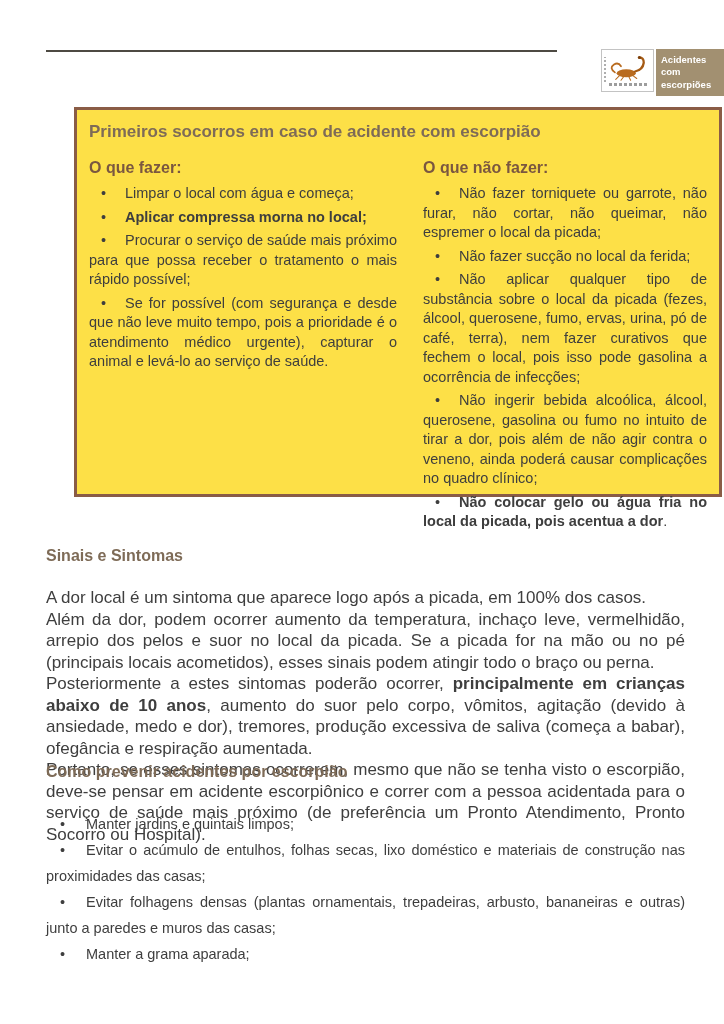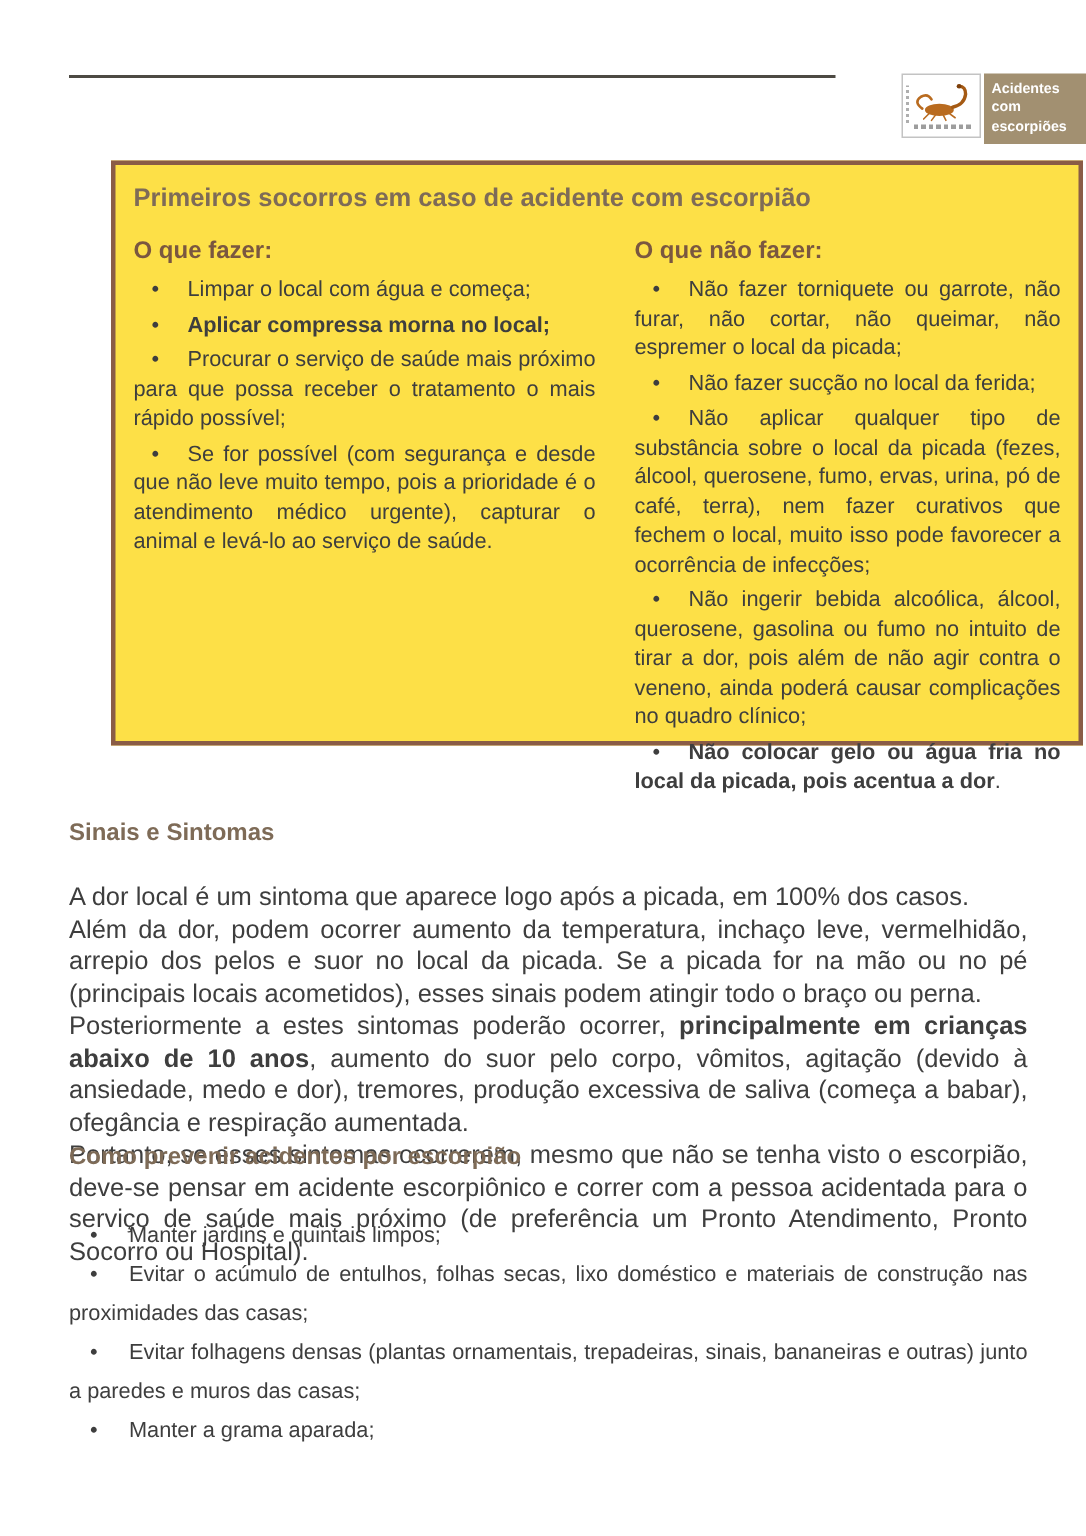--- a/index.html
+++ b/index.html
@@ -84,37 +84,37 @@
         <p class="li"><span class="blt">•</span><span><span>Procurar o serviço de saúde mais próximo para que possa receber o tratamento o mais rápido possível;</span></span></p>
         <p class="li"><span class="blt">•</span><span><span>Se for possível (com segurança e desde que não leve muito tempo, pois a prioridade é o atendimento médico urgente), capturar o animal e levá-lo ao serviço de saúde.</span></span></p>
       </div>
 
       <div class="col-gap"></div>
 
       <div class="col-dont">
         <p class="col-heading">O que não fazer:</p>
         <p class="li"><span class="blt">•</span><span><span>Não fazer torniquete ou garrote, não furar, não cortar, não queimar, não espremer o local da picada;</span></span></p>
         <p class="li"><span class="blt">•</span><span><span>Não fazer sucção no local da ferida;</span></span></p>
-        <p class="li"><span class="blt">•</span><span><span>Não aplicar qualquer tipo de substância sobre o local da picada (fezes, álcool, querosene, fumo, ervas, urina, pó de café, terra), nem fazer curativos que fechem o local, muito isso pode favorecer a ocorrência de infecções;</span></span></p>
+        <p class="li"><span class="blt">•</span><span><span>Não aplicar qualquer tipo de substância sobre o local da picada (fezes, álcool, querosene, fumo, ervas, urina, pó de café, terra), nem fazer curativos que fechem o local, pois isso pode gasolina a ocorrência de infecções;</span></span></p>
         <p class="li"><span class="blt">•</span><span><span>Não ingerir bebida alcoólica, álcool, querosene, gasolina ou fumo no intuito de tirar a dor, pois além de não agir contra o veneno, ainda poderá causar complicações no quadro clínico;</span></span></p>
         <p class="li"><span class="blt">•</span><span><span style="font-weight: bold;">Não colocar gelo ou água fria no local da picada, pois acentua a dor</span><span>.</span></span></p>
       </div>
 
     </div>
   </div>
 
   <div class="section signs">
     <p class="section-heading">Sinais e Sintomas</p>
     <p class="para"><span>A dor local é um sintoma que aparece logo após a picada, em 100% dos casos.</span></p>
     <p class="para"><span>Além da dor, podem ocorrer aumento da temperatura, inchaço leve, vermelhidão, arrepio dos pelos e suor no local da picada. Se a picada for na mão ou no pé (principais locais acometidos), esses sinais podem atingir todo o braço ou perna.</span></p>
     <p class="para"><span>Posteriormente a estes sintomas poderão ocorrer, </span><span style="font-weight: bold;">principalmente em crianças abaixo de 10 anos</span><span>, aumento do suor pelo corpo, vômitos, agitação (devido à ansiedade, medo e dor), tremores, produção excessiva de saliva (começa a babar), ofegância e respiração aumentada.</span></p>
     <p class="para"><span>Portanto, se esses sintomas ocorrerem, mesmo que não se tenha visto o escorpião, deve-se pensar em acidente escorpiônico e correr com a pessoa acidentada para o serviço de saúde mais próximo (de preferência um Pronto Atendimento, Pronto Socorro ou Hospital).</span></p>
   </div>
 
   <div class="section prevention">
     <p class="section-heading">Como prevenir acidentes por escorpião</p>
     <p class="pli"><span class="blt">•</span><span><span>Manter jardins e quintais limpos;</span></span></p>
     <p class="pli"><span class="blt">•</span><span><span>Evitar o acúmulo de entulhos, folhas secas, lixo doméstico e materiais de construção nas proximidades das casas;</span></span></p>
-    <p class="pli"><span class="blt">•</span><span><span>Evitar folhagens densas (plantas ornamentais, trepadeiras, sinais, bananeiras e outras) junto a paredes e muros das casas;</span></span></p>
+    <p class="pli"><span class="blt">•</span><span><span>Evitar folhagens densas (plantas ornamentais, trepadeiras, arbusto, bananeiras e outras) junto a paredes e muros das casas;</span></span></p>
     <p class="pli"><span class="blt">•</span><span><span>Manter a grama aparada;</span></span></p>
   </div>
 
 </div>
 
 </body></html>

